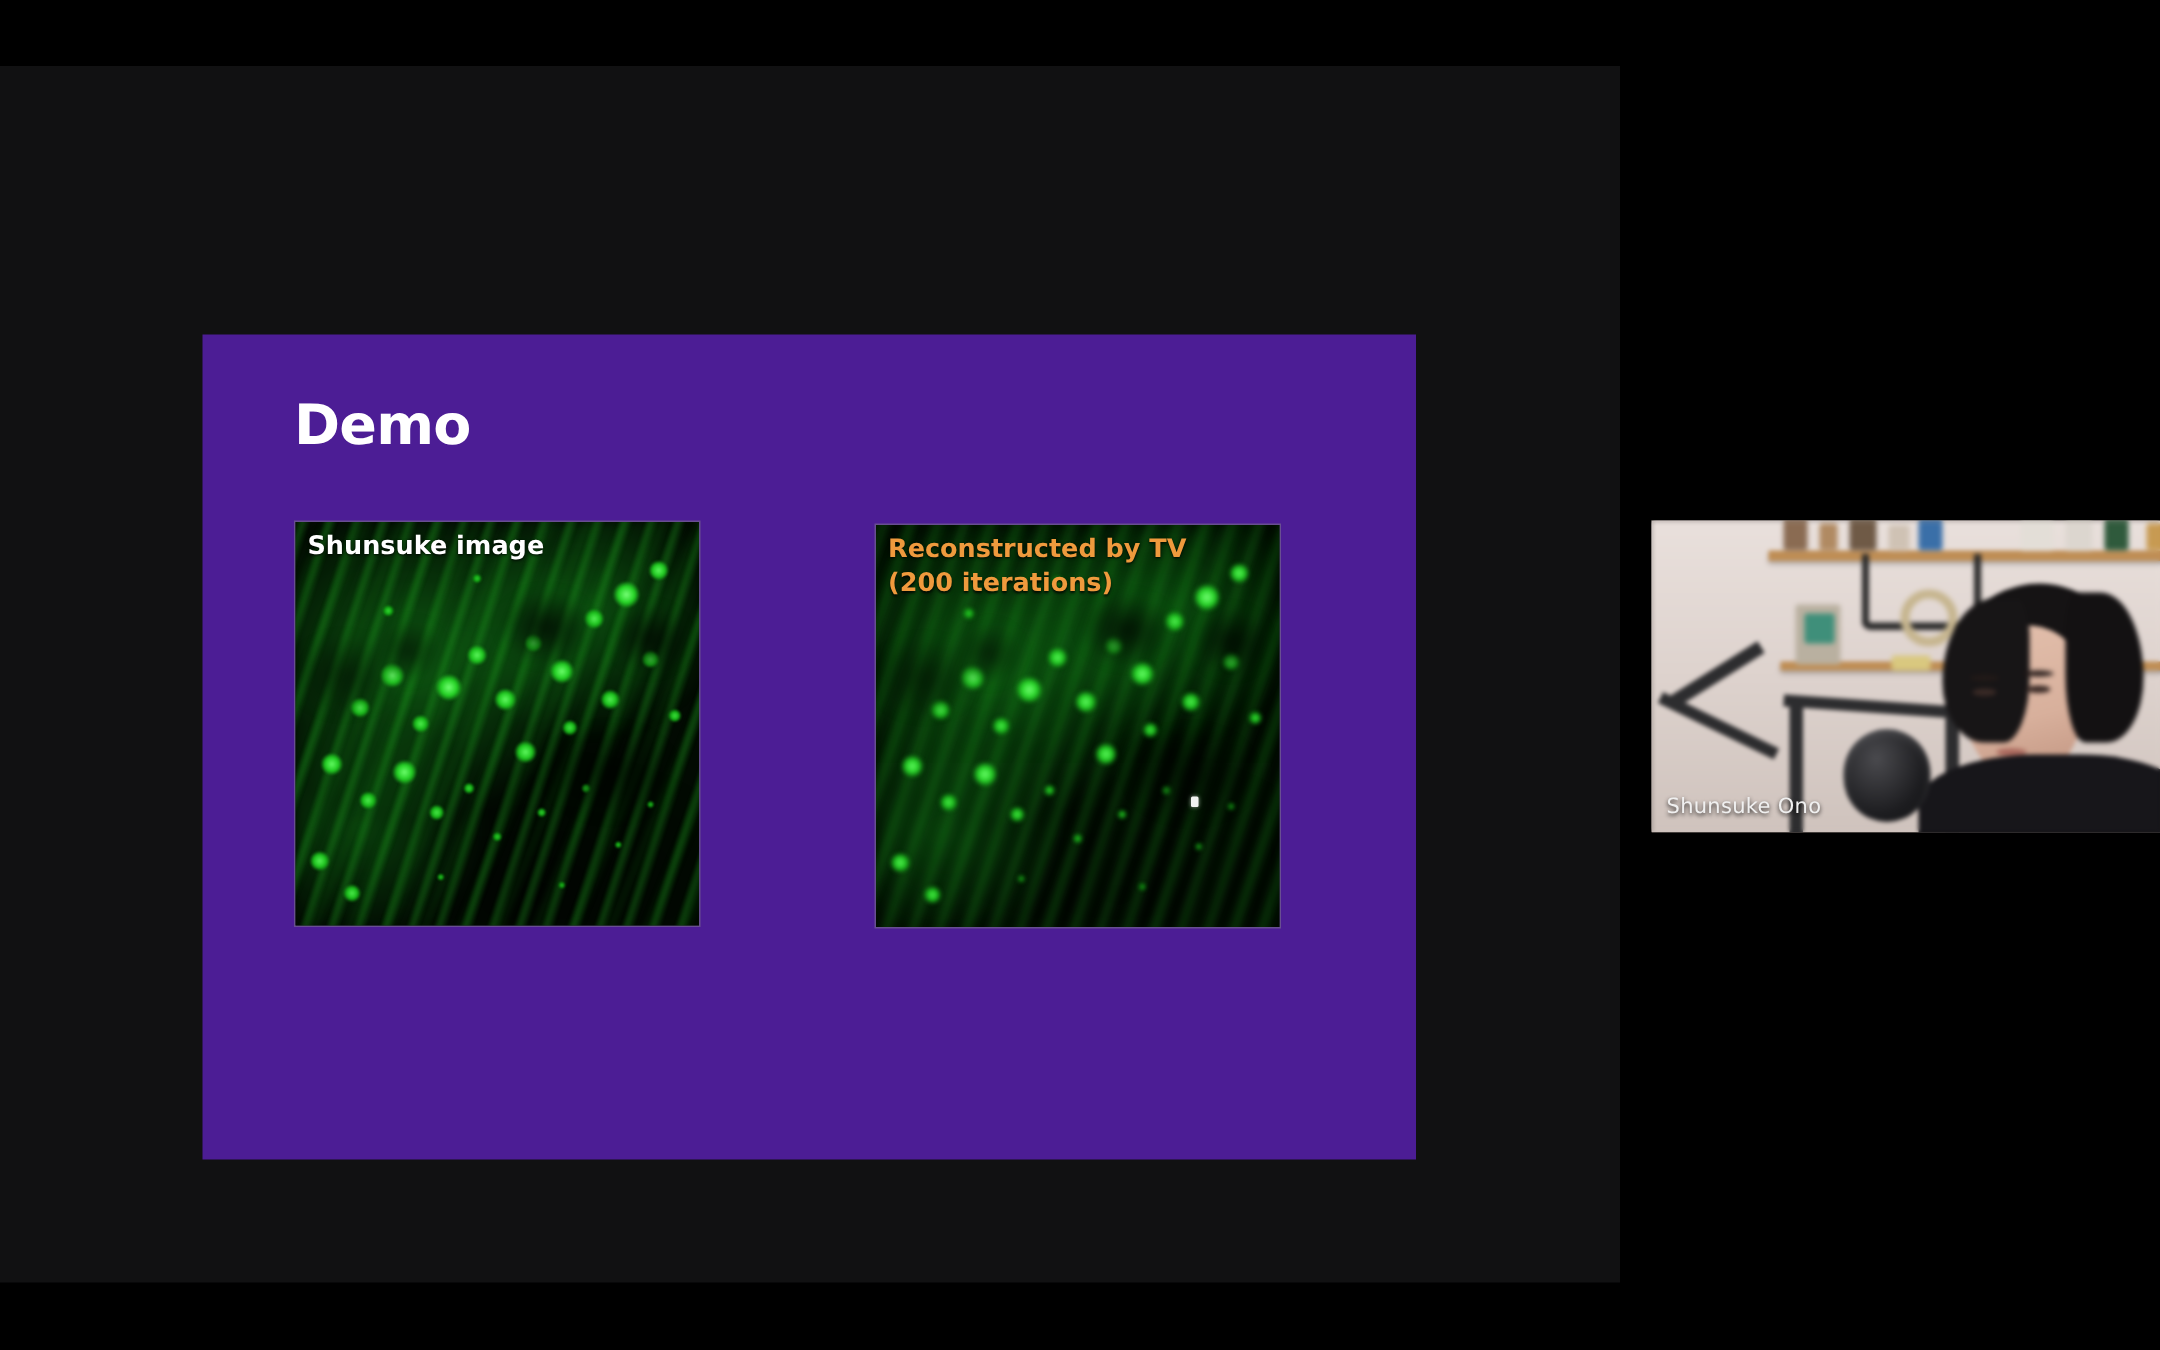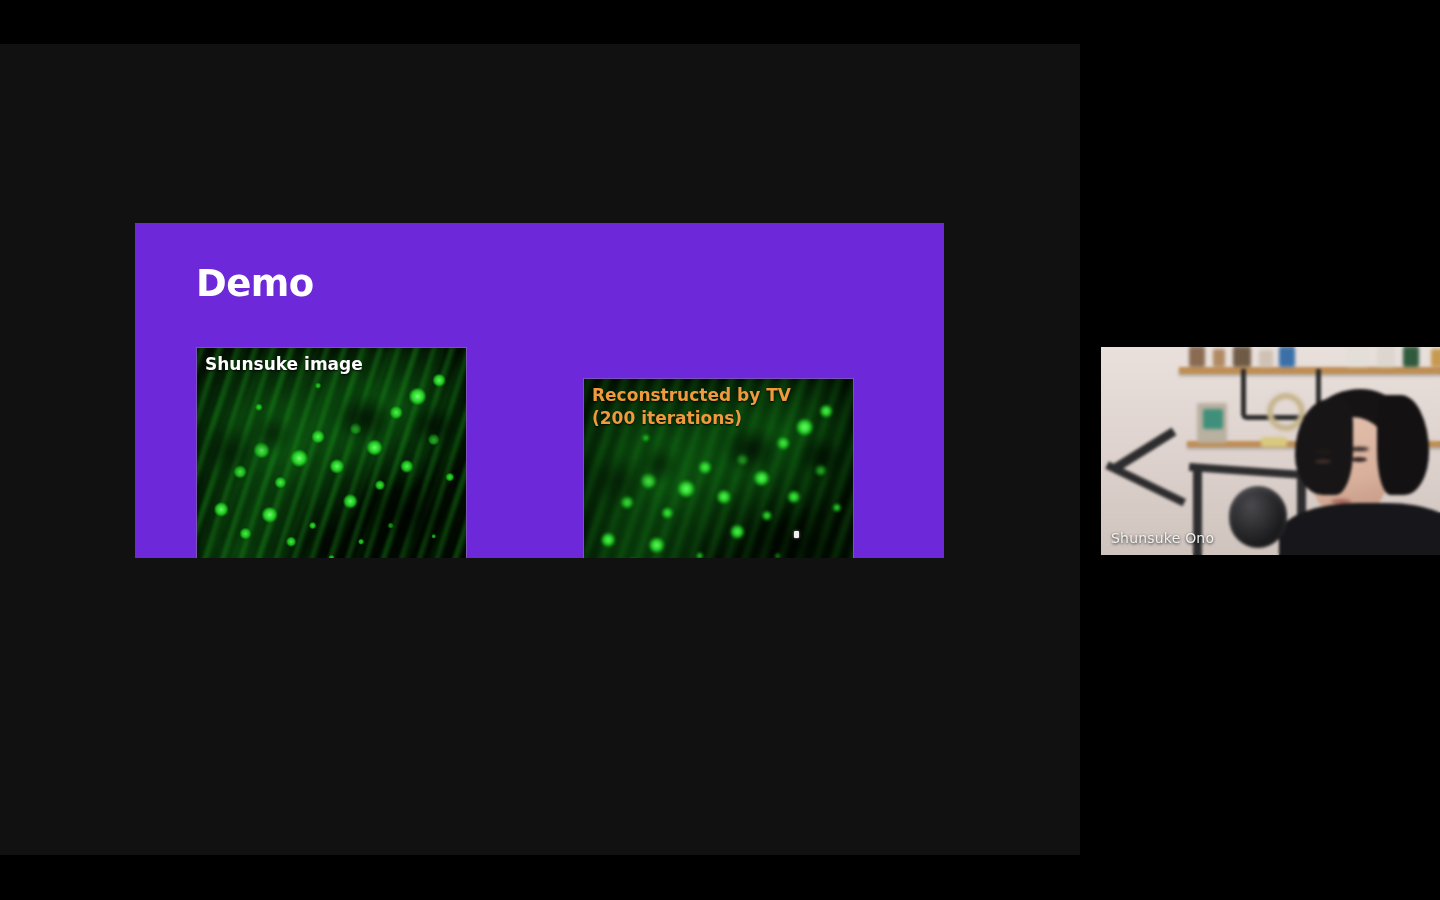--- a/index.html
+++ b/index.html
@@ -28,22 +28,22 @@
     height: 811px;
     background: #111112;
   }
 
   
   .slide {
     position: absolute;
     left: 135px;
     top: 223px;
     width: 809px;
-    height: 335px;
-    background: #6d28d9;
+    height: 550px;
+    background: #4c1d95;
     overflow: hidden;
   }
 
   .slide-title {
     position: absolute;
     left: 61px;
     top: 42px;
     color: #ffffff;
     font-size: 37px;
     font-weight: bold;
@@ -65,21 +65,20 @@
     top: 125px;
     width: 269px;
     height: 269px;
   }
 
   .figure.right {
     left: 449px;
     top: 127px;
     width: 269px;
     height: 268px;
-    margin-top: 29px;
   }
 
   
   .micro {
     position: absolute;
     inset: 0;
     background-color: #020a02;
   }
 
   .micro .fibers {

